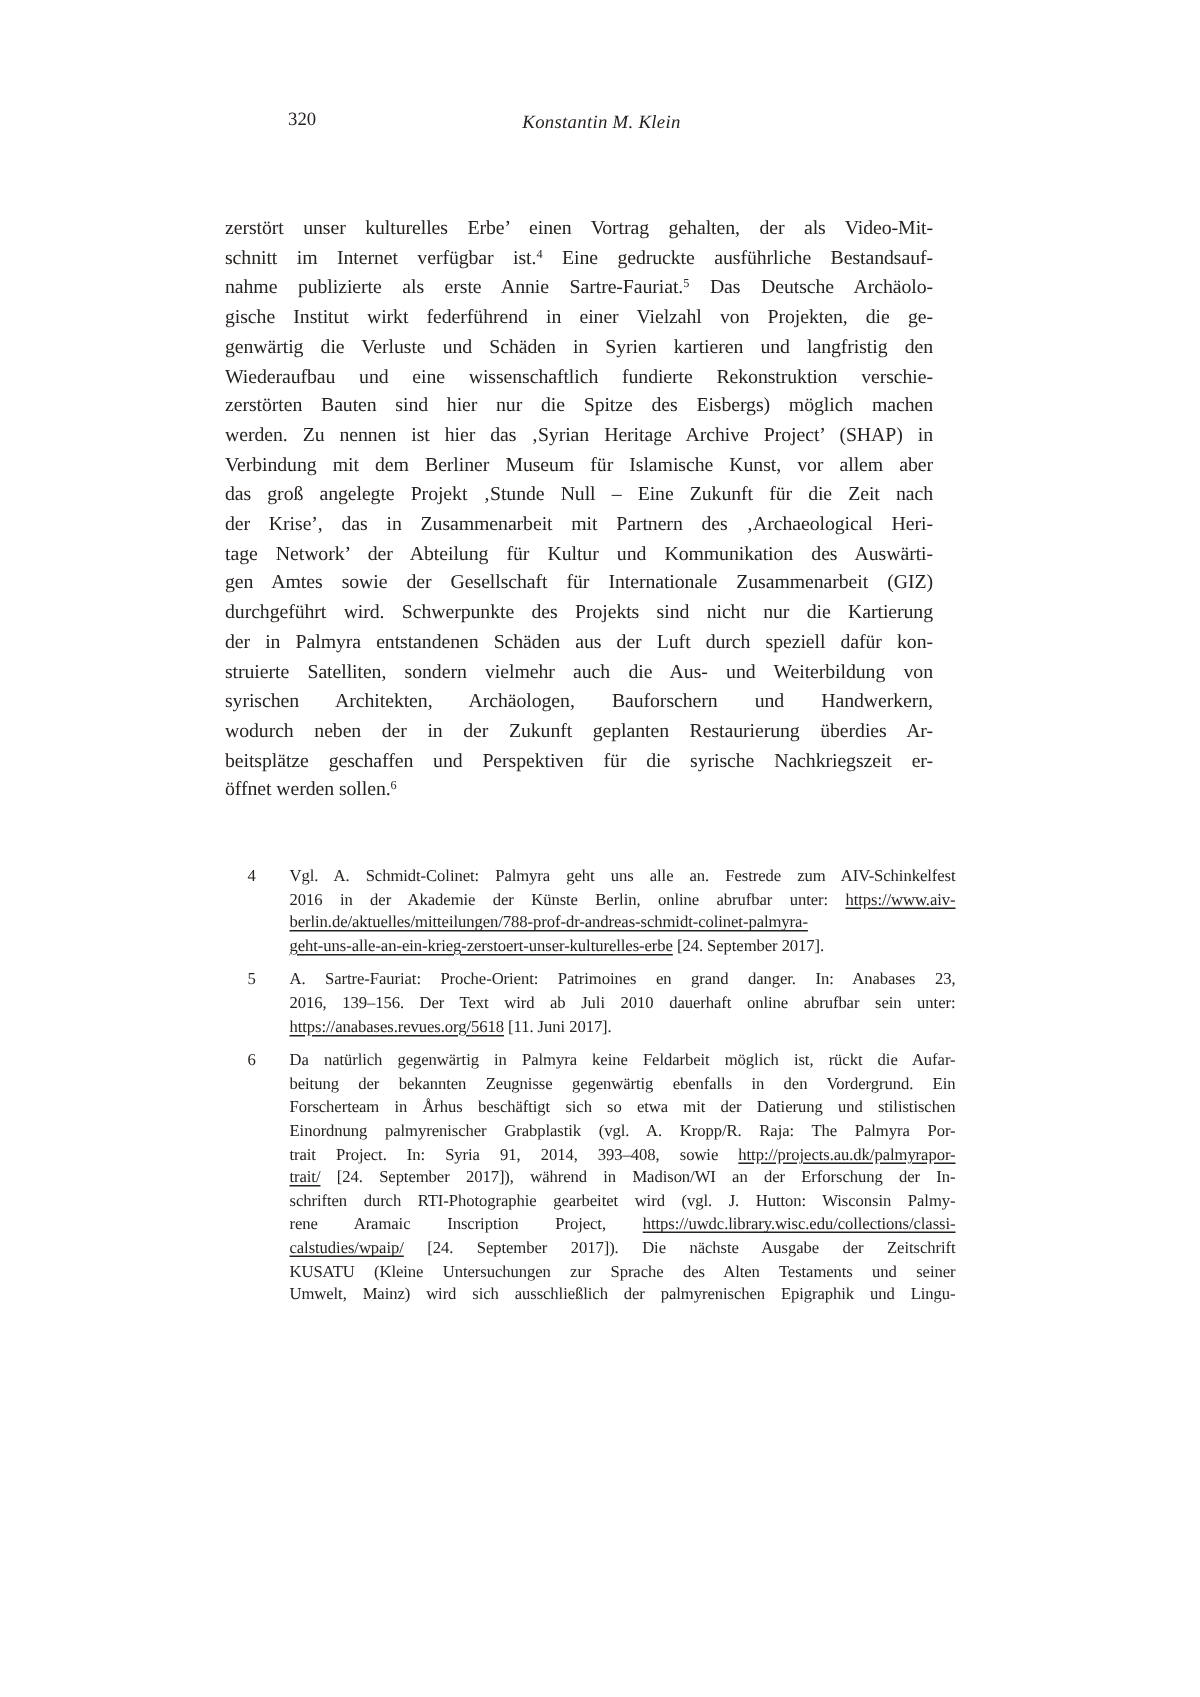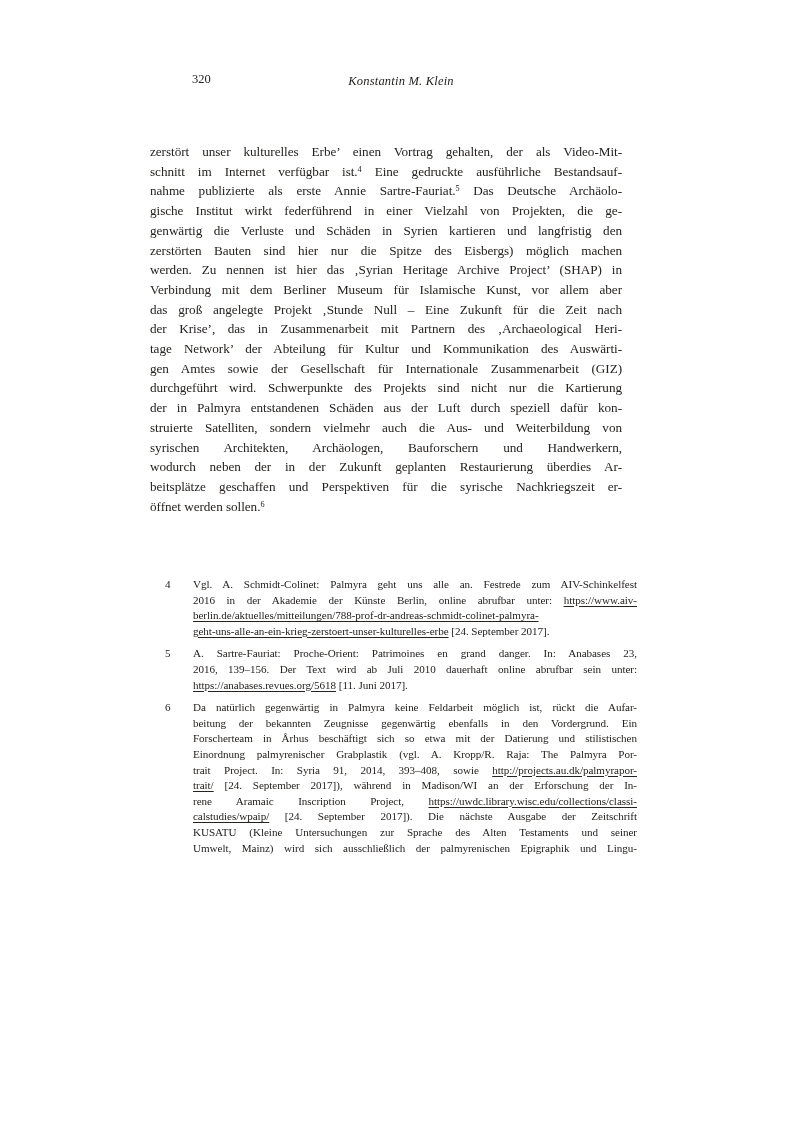--- a/index.html
+++ b/index.html
@@ -100,20 +100,21 @@
     <span class="pageno">320</span>
     <span class="author">Konstantin M. Klein</span>
   </div>
 
   <div class="body-text" id="body-text">
       <div class="line"><span>zerstört unser kulturelles Erbe’ einen Vortrag gehalten, der als Video-Mit-</span></div>
       <div class="line"><span>schnitt im Internet verfügbar ist.</span><span class="sup">4</span><span> Eine gedruckte ausführliche Bestandsauf-</span></div>
       <div class="line"><span>nahme publizierte als erste Annie Sartre-Fauriat.</span><span class="sup">5</span><span> Das Deutsche Archäolo-</span></div>
       <div class="line"><span>gische Institut wirkt federführend in einer Vielzahl von Projekten, die ge-</span></div>
       <div class="line"><span>genwärtig die Verluste und Schäden in Syrien kartieren und langfristig den</span></div>
+      <div class="line"><span>Wiederaufbau und eine wissenschaftlich fundierte Rekonstruktion verschie-</span></div>
       <div class="line"><span>zerstörten Bauten sind hier nur die Spitze des Eisbergs) möglich machen</span></div>
       <div class="line"><span>werden. Zu nennen ist hier das ‚Syrian Heritage Archive Project’ (SHAP) in</span></div>
       <div class="line"><span>Verbindung mit dem Berliner Museum für Islamische Kunst, vor allem aber</span></div>
       <div class="line"><span>das groß angelegte Projekt ‚Stunde Null – Eine Zukunft für die Zeit nach</span></div>
       <div class="line"><span>der Krise’, das in Zusammenarbeit mit Partnern des ‚Archaeological Heri-</span></div>
       <div class="line"><span>tage Network’ der Abteilung für Kultur und Kommunikation des Auswärti-</span></div>
       <div class="line"><span>gen Amtes sowie der Gesellschaft für Internationale Zusammenarbeit (GIZ)</span></div>
       <div class="line"><span>durchgeführt wird. Schwerpunkte des Projekts sind nicht nur die Kartierung</span></div>
       <div class="line"><span>der in Palmyra entstandenen Schäden aus der Luft durch speziell dafür kon-</span></div>
       <div class="line"><span>struierte Satelliten, sondern vielmehr auch die Aus- und Weiterbildung von</span></div>
@@ -143,20 +144,21 @@
       </div>
       <div class="footnote">
         <div class="fn-num">6</div>
         <div class="fn-text">
           <div class="line"><span>Da natürlich gegenwärtig in Palmyra keine Feldarbeit möglich ist, rückt die Aufar-</span></div>
           <div class="line"><span>beitung der bekannten Zeugnisse gegenwärtig ebenfalls in den Vordergrund. Ein</span></div>
           <div class="line"><span>Forscherteam in Århus beschäftigt sich so etwa mit der Datierung und stilistischen</span></div>
           <div class="line"><span>Einordnung palmyrenischer Grabplastik (vgl. A. Kropp/R. Raja: The Palmyra Por-</span></div>
           <div class="line"><span>trait Project. In: Syria 91, 2014, 393–408, sowie </span><span class="link">http://projects.au.dk/palmyrapor-</span></div>
           <div class="line"><span class="link">trait/</span><span> [24. September 2017]), während in Madison/WI an der Erforschung der In-</span></div>
+          <div class="line"><span>schriften durch RTI-Photographie gearbeitet wird (vgl. J. Hutton: Wisconsin Palmy-</span></div>
           <div class="line"><span>rene Aramaic Inscription Project, </span><span class="link">https://uwdc.library.wisc.edu/collections/classi-</span></div>
           <div class="line"><span class="link">calstudies/wpaip/</span><span> [24. September 2017]). Die nächste Ausgabe der Zeitschrift</span></div>
           <div class="line"><span>KUSATU (Kleine Untersuchungen zur Sprache des Alten Testaments und seiner</span></div>
           <div class="line"><span>Umwelt, Mainz) wird sich ausschließlich der palmyrenischen Epigraphik und Lingu-</span></div>
         </div>
       </div>
     </div>
 
 </div>
 

